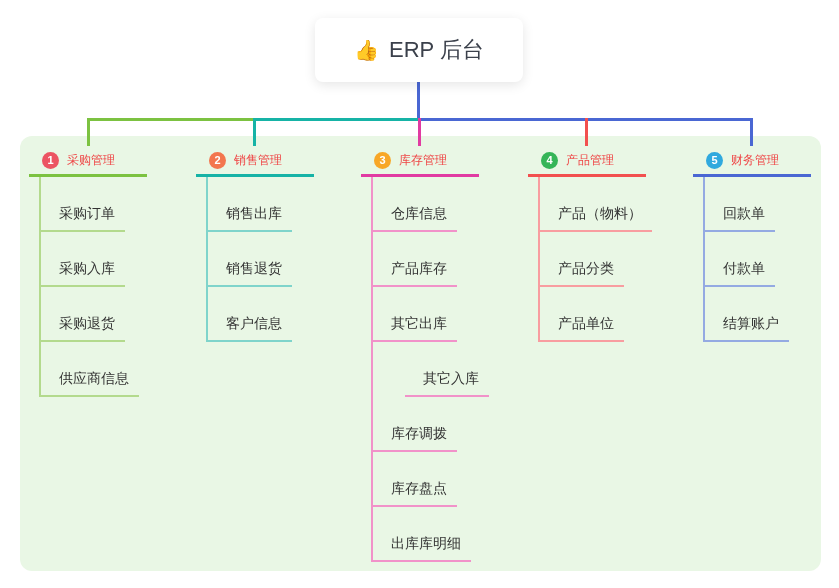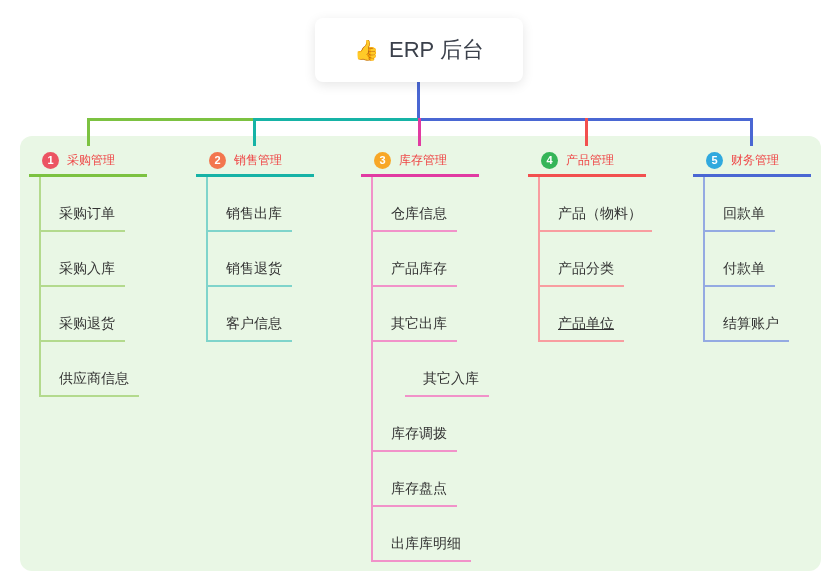--- a/index.html
+++ b/index.html
@@ -188,21 +188,21 @@
     <div class="branch-body" style="border-left-color: rgb(248, 157, 160);">
   <div class="item-row">
     <span class="item" style="border-bottom-color: rgb(248, 157, 160); margin-top: 6px;">产品（物料）</span>
   </div>
 
   <div class="item-row">
     <span class="item" style="border-bottom-color: rgb(248, 157, 160); font-family: Liberation Mono, monospace;">产品分类</span>
   </div>
 
   <div class="item-row">
-    <span class="item" style="border-bottom-color: rgb(248, 157, 160); text-decoration: underline;">产品单位</span>
+    <span class="item" style="border-bottom-color: rgb(248, 157, 160);">产品单位</span>
   </div>
 </div>
   </div>
 
   <div class="branch" style="left: 693px;">
     <div class="branch-head" style="border-bottom-color: rgb(74, 103, 211);">
       <span class="badge" style="background: rgb(48, 169, 222);">5</span>
       <span class="branch-label">财务管理</span>
     </div>
     <div class="branch-body" style="border-left-color: rgb(148, 170, 226);">

